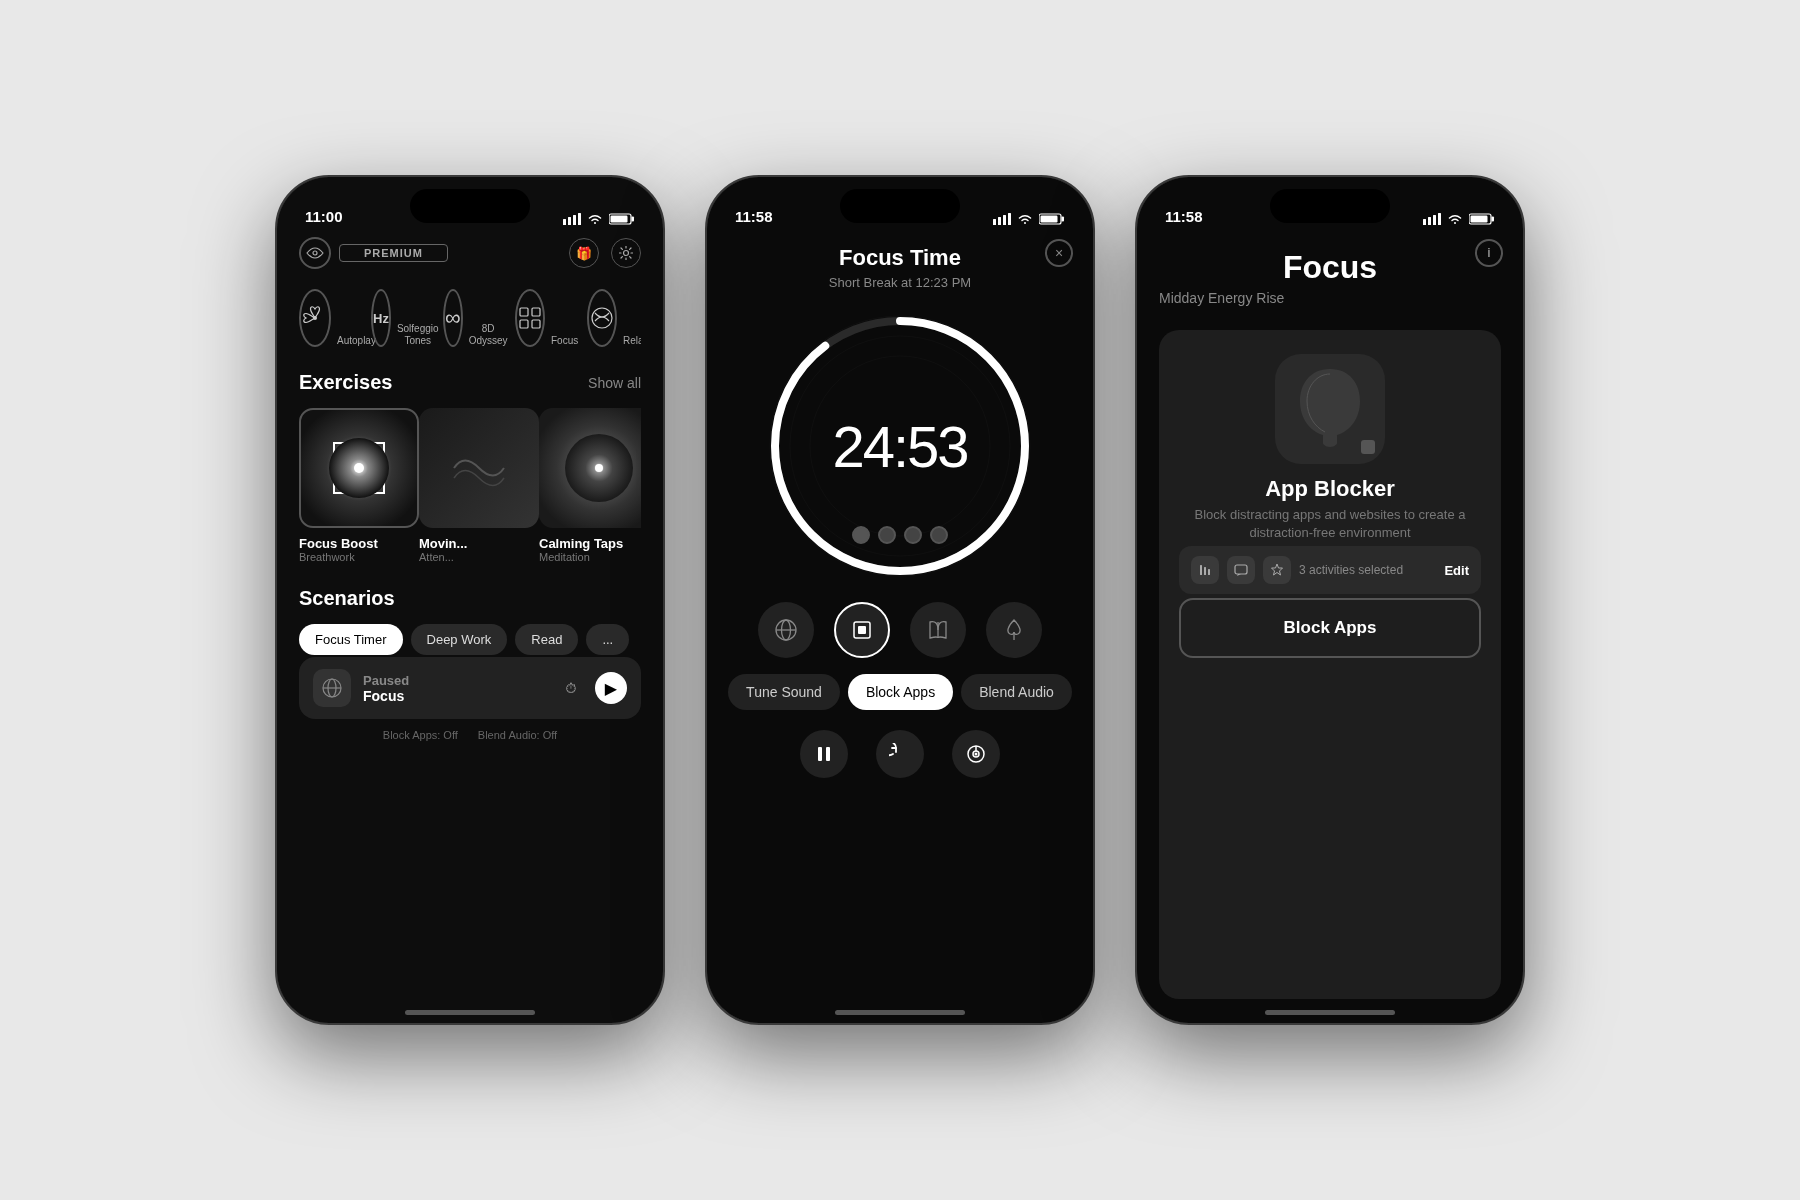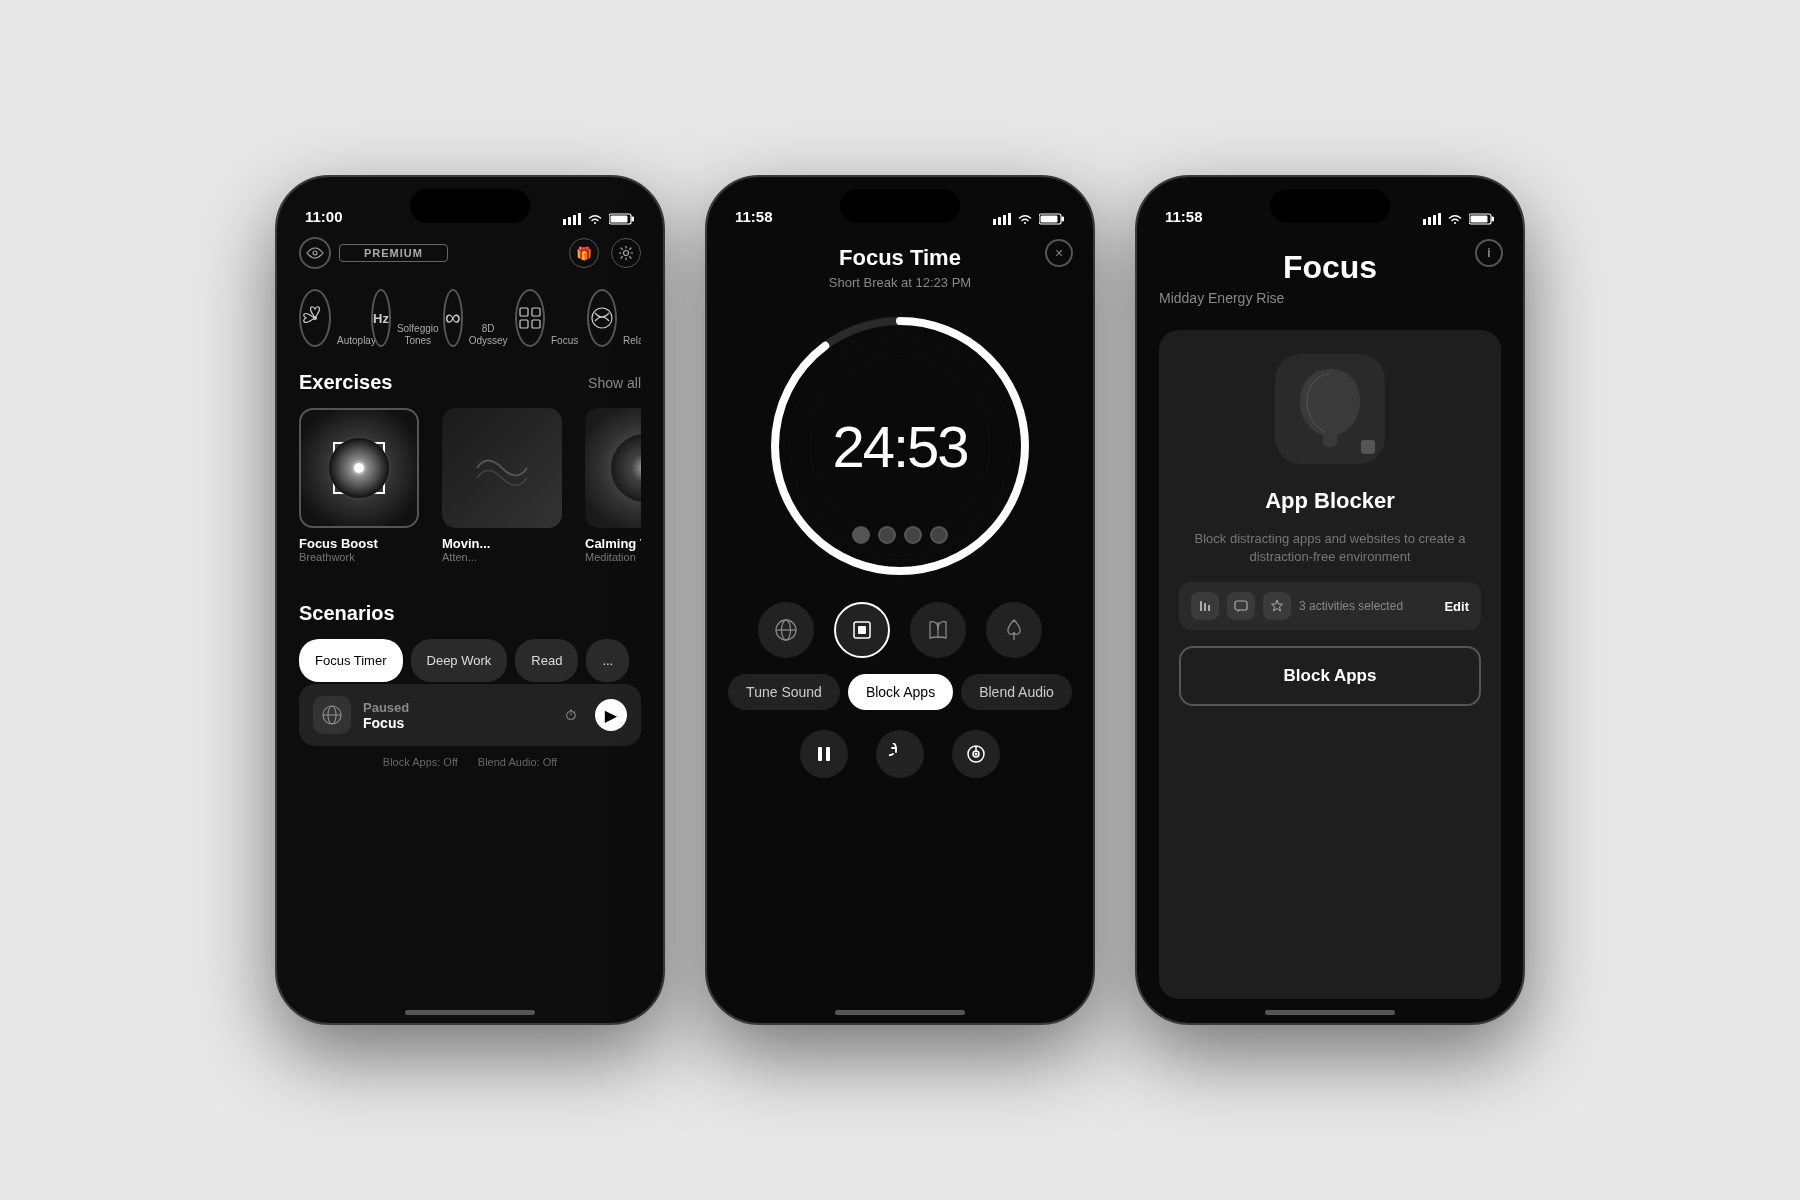--- a/index.html
+++ b/index.html
@@ -175,22 +175,22 @@
       font-size: 20px;
       font-weight: 700;
     }
     .p1-show-all {
       color: #888;
       font-size: 14px;
     }
 
     .p1-exercises {
       display: flex;
-      gap: 23px;
-      margin-bottom: 39px;
+      gap: 0;
+      margin-bottom: 24px;
       overflow: hidden;
     }
     .p1-exercise-card {
       width: 120px;
       flex-shrink: 0;
     }
     .p1-exercise-thumb {
       width: 120px;
       height: 120px;
       border-radius: 14px;
@@ -228,21 +228,21 @@
     }
     .p1-scenario-chips {
       display: flex;
       gap: 8px;
       flex-wrap: nowrap;
       overflow: hidden;
     }
     .p1-chip {
       background: #2a2a2a;
       border-radius: 20px;
-      padding: 14px 16px;
+      padding: 8px 16px;
       color: #ddd;
       font-size: 13px;
       white-space: nowrap;
     }
     .p1-chip.active {
       background: #fff;
       color: #000;
     }
 
     
@@ -484,21 +484,21 @@
     }
 
     
     .p3-card {
       background: #1e1e1e;
       border-radius: 20px;
       padding: 24px 20px 7px;
       flex: 1;
       display: flex;
       flex-direction: column;
-      gap: 16px;
+      gap: 4px;
     }
 
     .p3-app-icon-container {
       display: flex;
       justify-content: center;
       align-items: center;
       margin-bottom: 8px;
     }
     .p3-app-icon {
       width: 110px;

